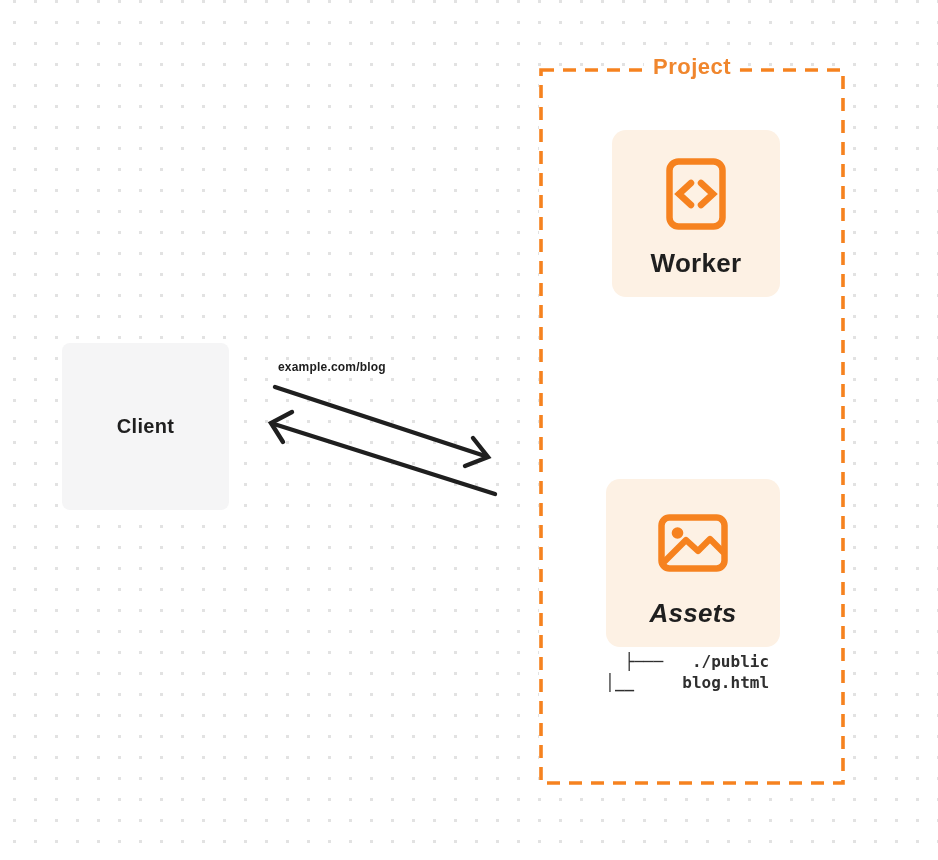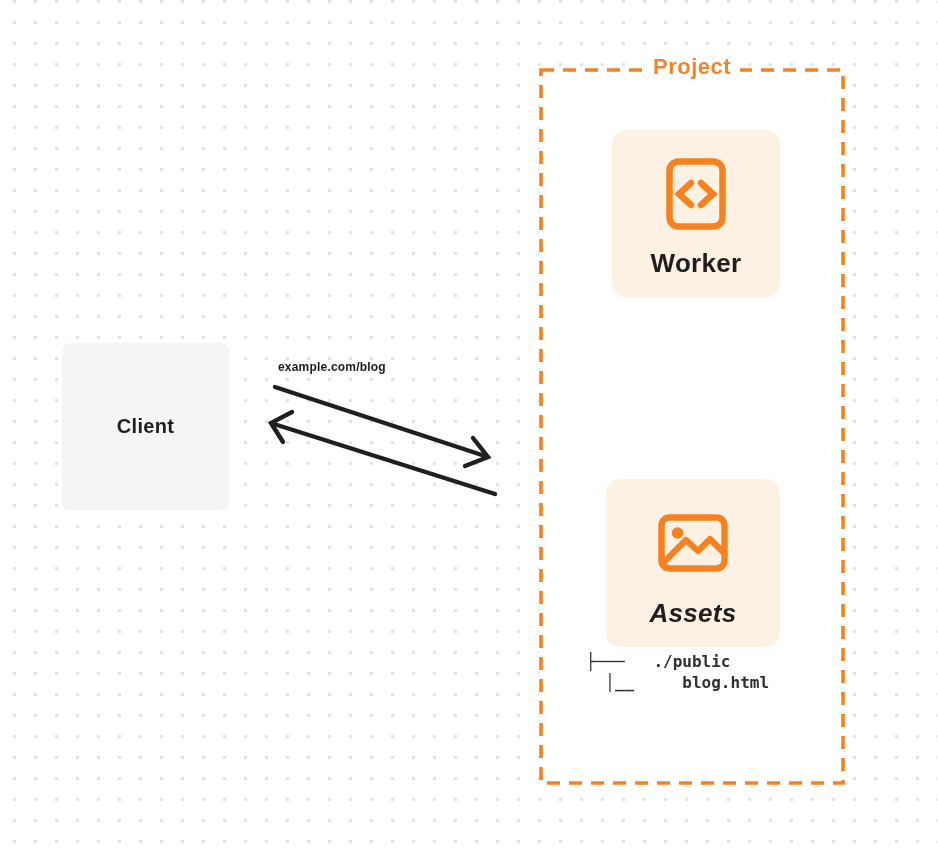--- a/index.html
+++ b/index.html
@@ -58,20 +58,21 @@
   .assets-card { left: 67px; top: 411px; width: 174px; height: 168px; padding-top: 35px; box-sizing: border-box; }
   .worker-card .card-label { margin-top: 18px; }
   .assets-card .card-label { margin-top: 26px; font-style: italic; }
   .card-label { font-size: 26px; font-weight: bold; color: #1f1f1f; letter-spacing: 0.3px; }
 
   .file-tree {
     position: absolute; left: 47px; top: 583px;
     font-family: "DejaVu Sans Mono", monospace;
     font-size: 16px; font-weight: 600; line-height: 21px;
     color: #2f2f2f;
+    text-align: right;
   }
   .tree-line { white-space: pre; }
 </style>
 </head>
 <body>
 
 <div class="canvas">
 
   <svg class="arrows" viewBox="0 0 938 860" xmlns="http://www.w3.org/2000/svg">
     <g stroke="#1f1f1f" stroke-width="4.4" fill="none" stroke-linecap="round" stroke-linejoin="miter">

